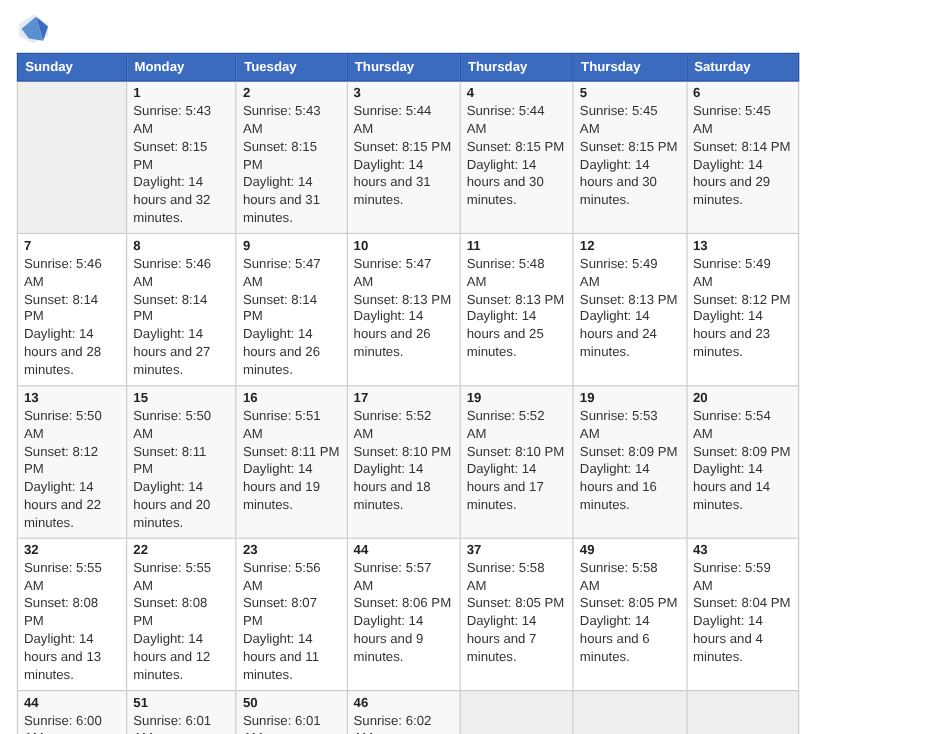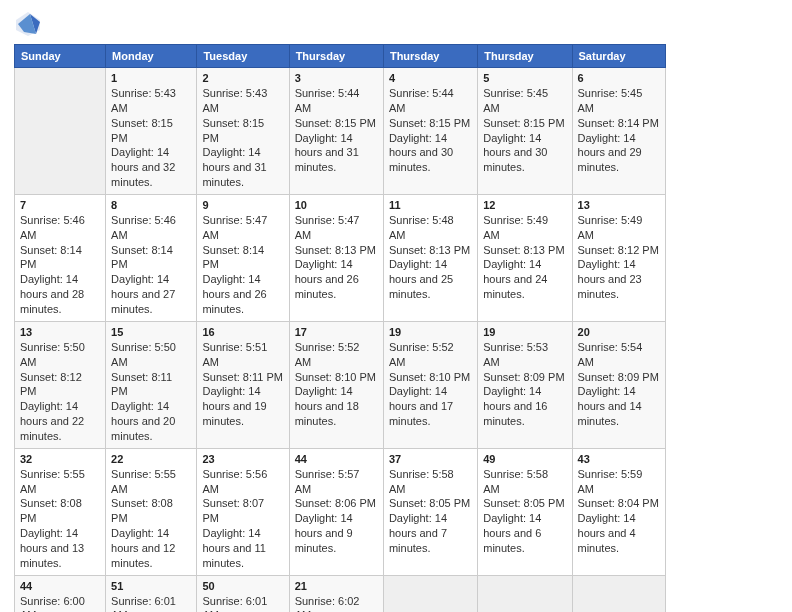--- a/index.html
+++ b/index.html
@@ -255,21 +255,21 @@
           </td>
           <td>
             <span class="day-number">51</span>
             <div class="day-info">Sunrise: 6:01 AM<br>Sunset: 8:02 PM<br>Daylight: 14 hours and 1 minute.</div>
           </td>
           <td>
             <span class="day-number">50</span>
             <div class="day-info">Sunrise: 6:01 AM<br>Sunset: 8:01 PM<br>Daylight: 14 hours and 0 minutes.</div>
           </td>
           <td>
-            <span class="day-number">21</span>
+            <span class="day-number">46</span>
             <div class="day-info">Sunrise: 6:02 AM<br>Sunset: 8:01 PM<br>Daylight: 13 hours and 58 minutes.</div>
           </td>
           <td class="empty-cell"></td>
           <td class="empty-cell"></td>
           <td class="empty-cell"></td>
         </tr>
       </tbody>
   </table>
 </div>
 

